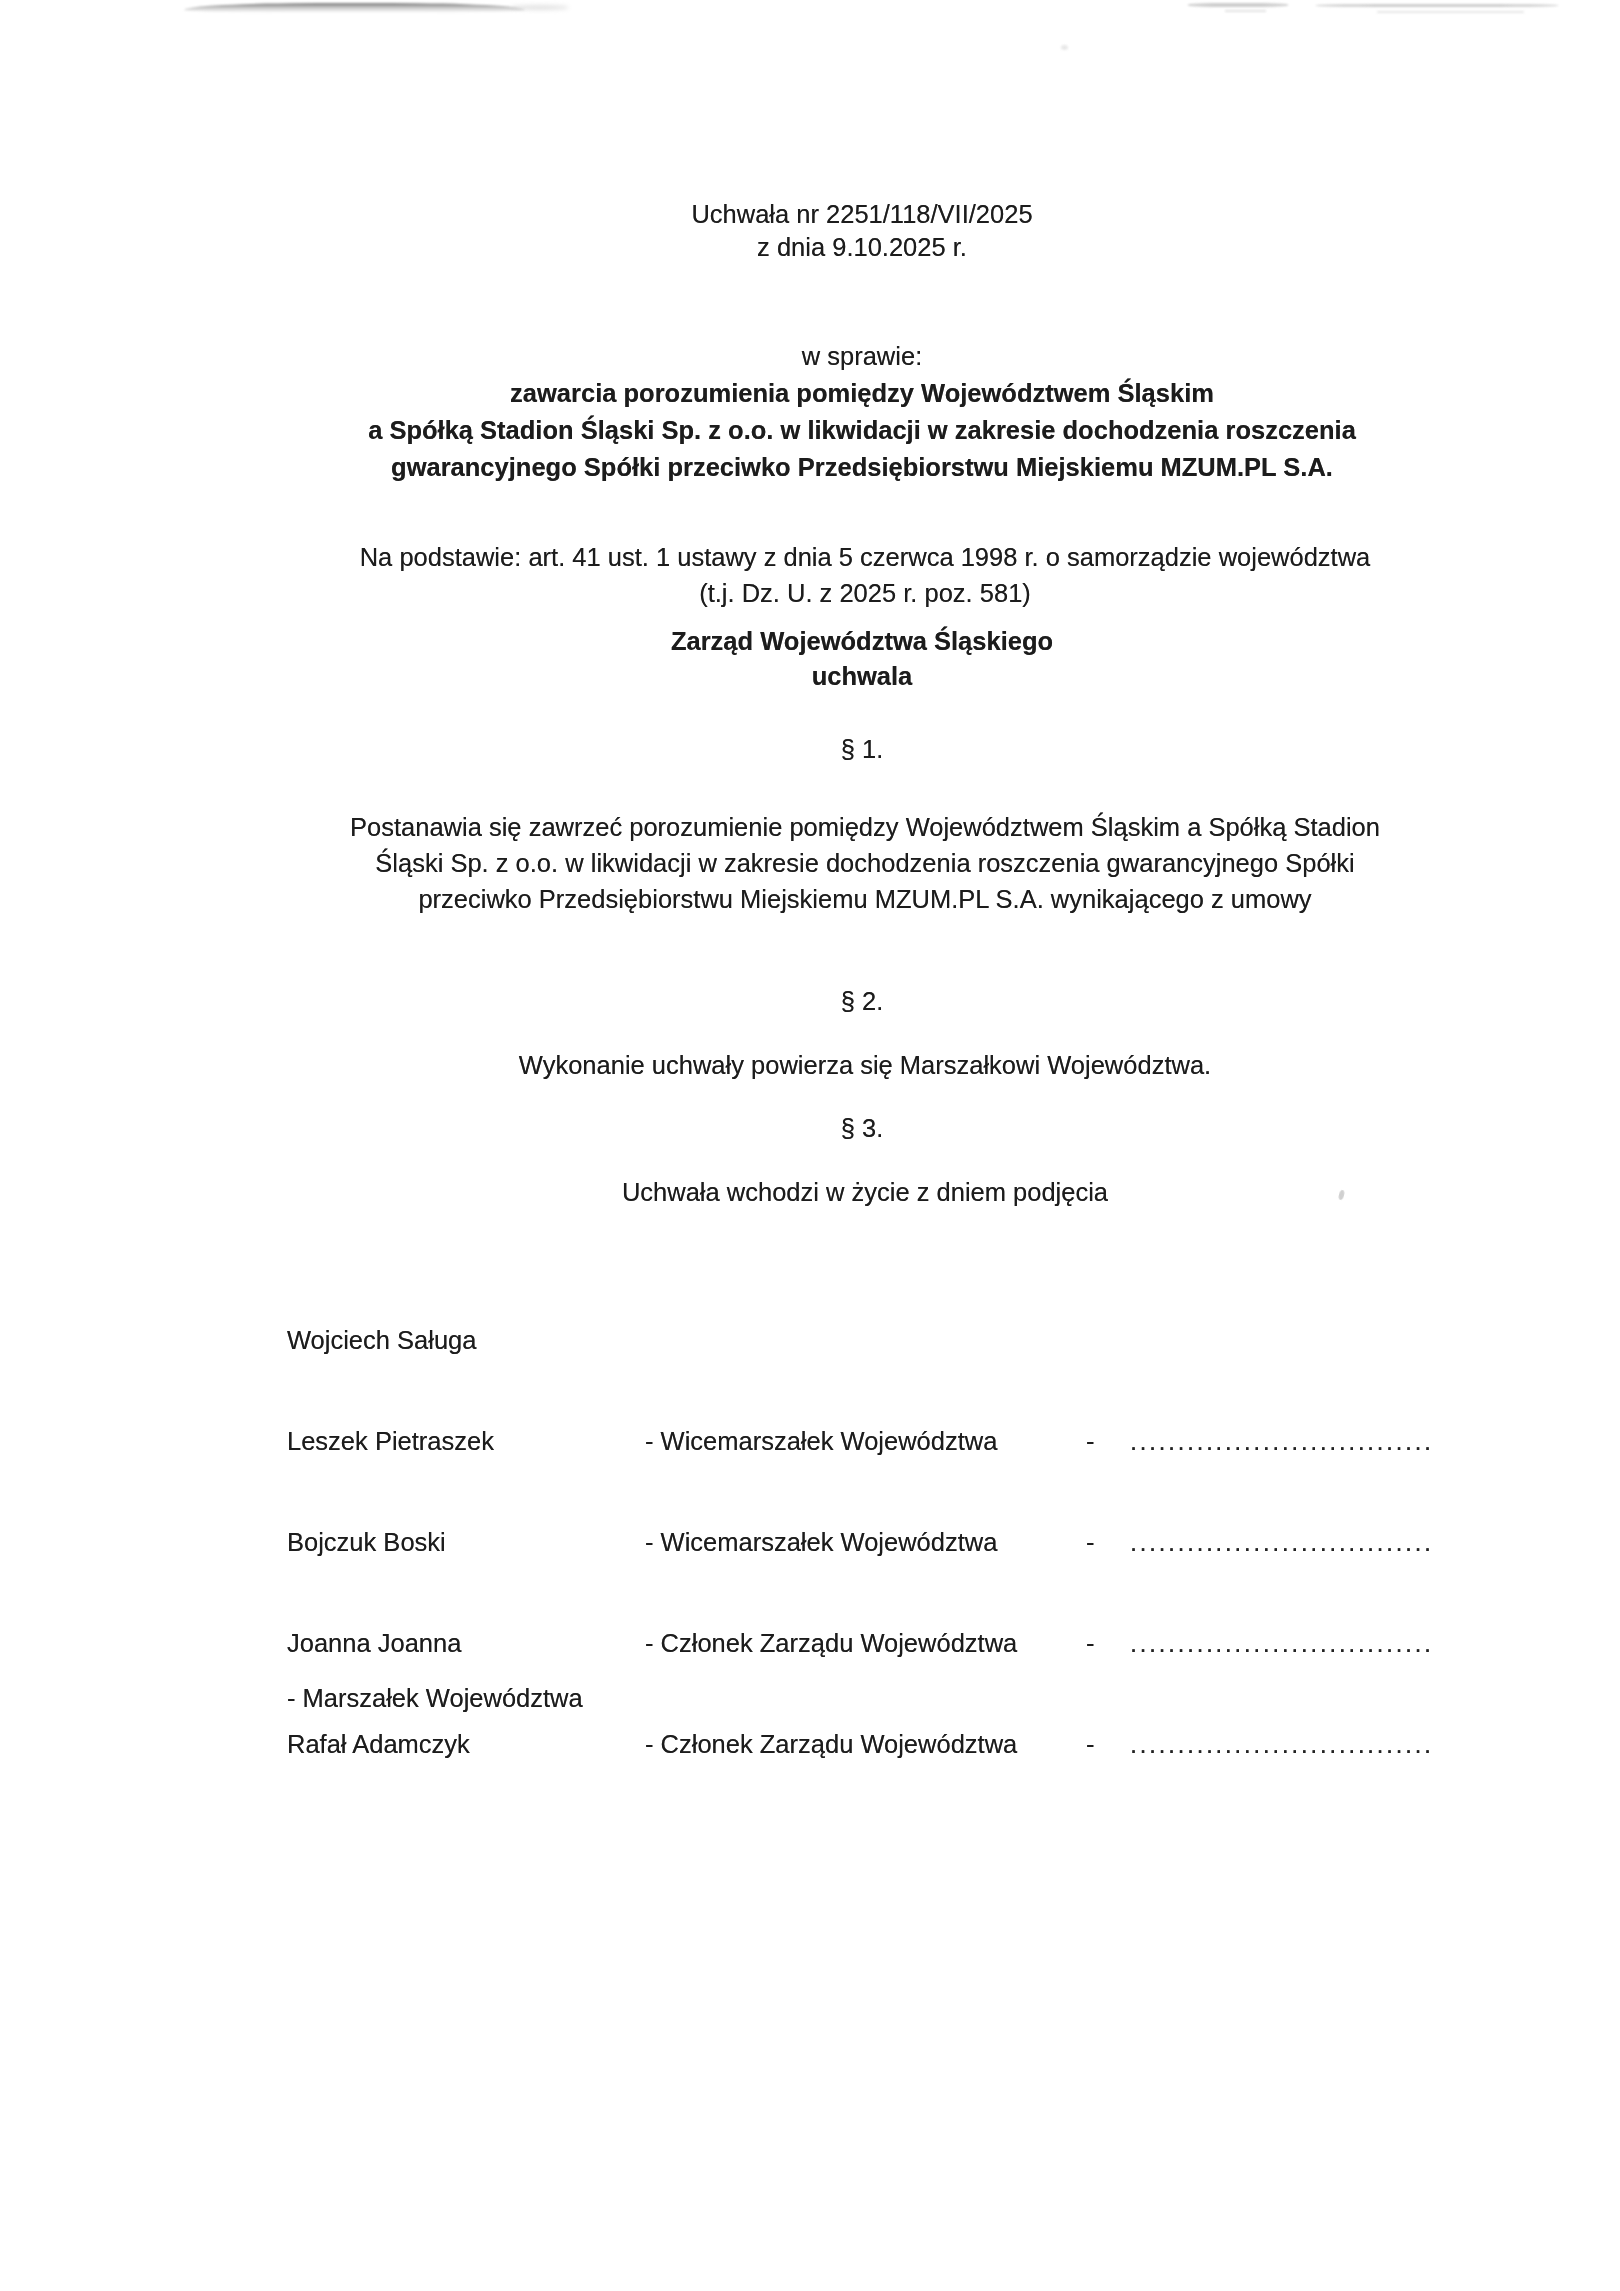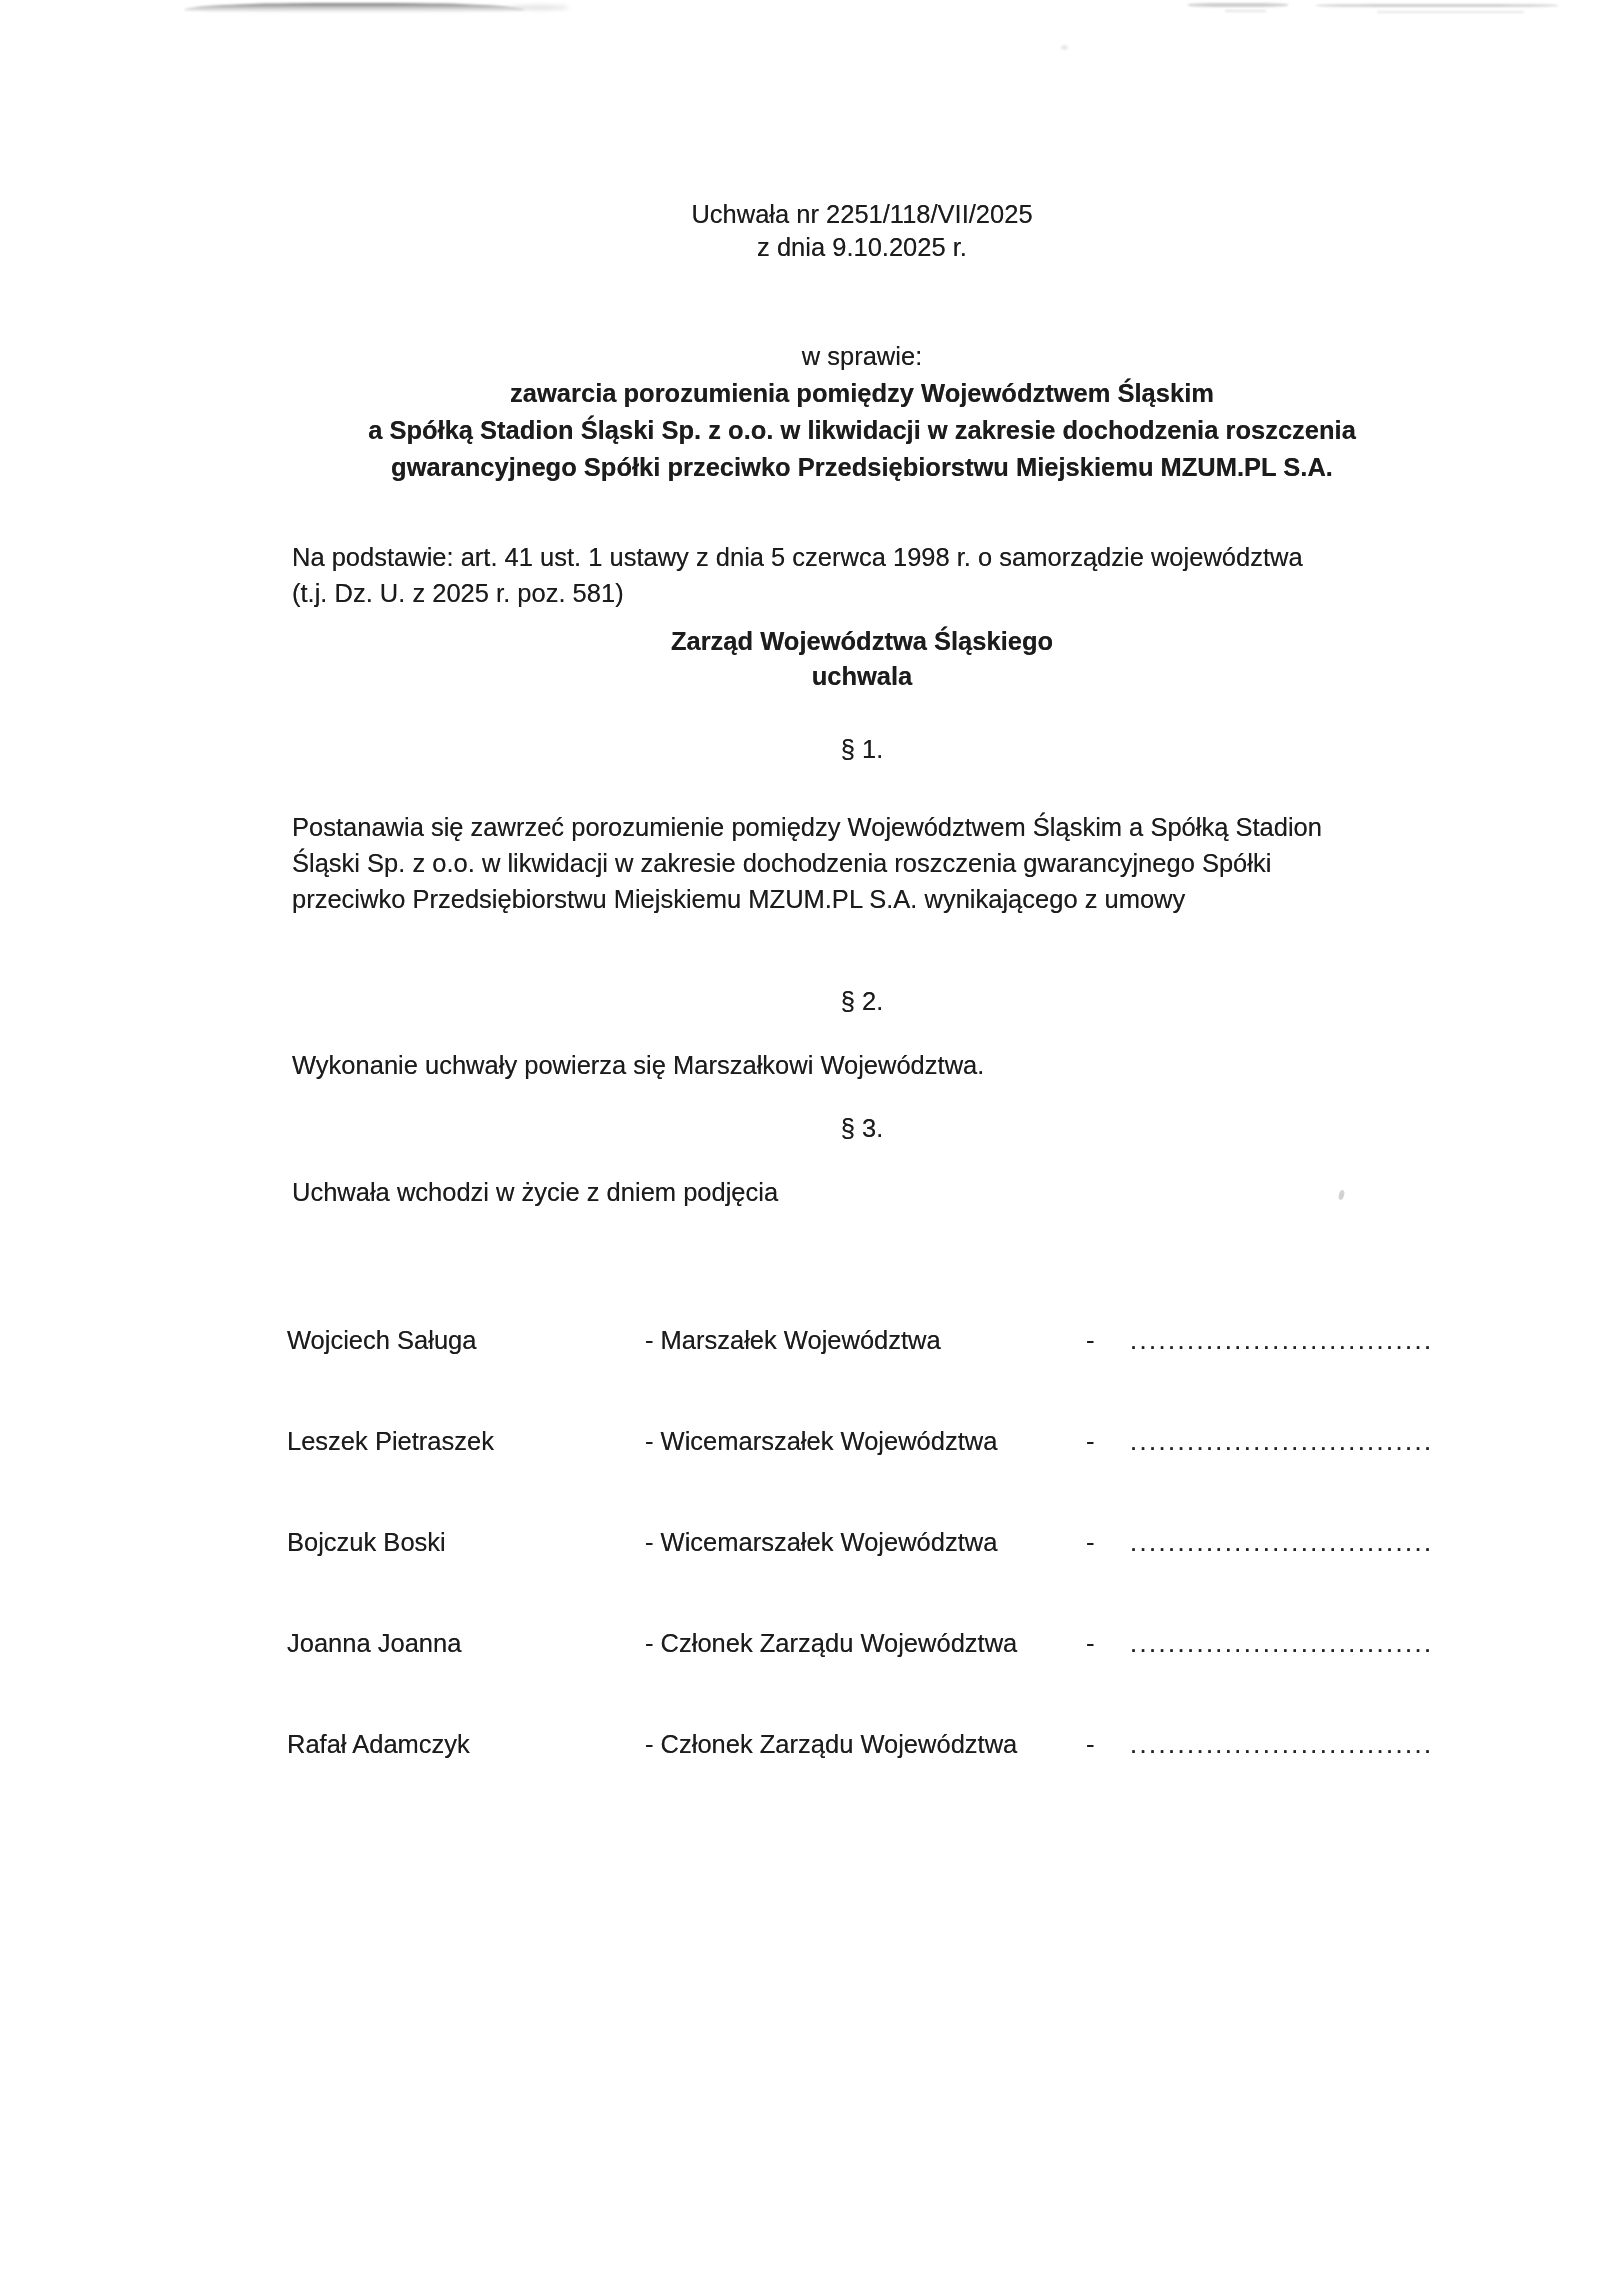--- a/index.html
+++ b/index.html
@@ -9,41 +9,41 @@
     height:1920px;
     background:#ffffff;
     font-family:"Liberation Sans","DejaVu Sans",sans-serif;
     font-size:25.5px;
     color:#1c1c1c;
     overflow:hidden;
     text-shadow:0 0 0.5px rgba(25,25,25,0.65);
   }
   .abs{position:absolute;}
   .centered{left:277px;width:1170px;text-align:center;}
-  .bodytext{left:292px;width:1176px;text-align:left;}
+  .bodytext{left:277px;width:1176px;text-align:center;}
   .bold{font-weight:700;}
   .title-block{top:198px;line-height:33px;}
   .subject-block{top:338px;line-height:37px;}
   .legal-block{top:539px;line-height:36px;}
   .enacting-block{top:624px;line-height:35px;}
   .s1-num{top:733px;line-height:33px;}
   .s1-text{top:809px;line-height:36px;}
   .s2-num{top:985px;line-height:33px;}
   .s2-text{top:1049px;line-height:33px;}
   .s3-num{top:1112px;line-height:33px;}
   .s3-text{top:1176px;line-height:33px;}
   .sig-row{
     left:287px;width:1166px;height:33px;line-height:33px;
     display:flex;align-items:baseline;
   }
   .sig-name{flex:0 0 358px;}
   .sig-role{flex:0 0 441px;}
   .sig-dash{flex:0 0 44px;}
   .sig-dots{flex:1 1 auto;letter-spacing:2.4px;white-space:nowrap;overflow:hidden;color:#222;}
-  .row1{top:1324px;} .row2{top:1425px;} .row3{top:1526px;} .row4{top:1627px;} .row5{top:1728px;}
+  .row1{top:1324px;flex-direction:column;} .row2{top:1425px;} .row3{top:1526px;} .row4{top:1627px;} .row5{top:1728px;}
 
   
   .art-smudge{
     left:184px;top:2.9px;width:341px;height:9.8px;
     background:linear-gradient(to bottom, rgba(110,110,110,0.9) 0%, rgba(160,160,160,0.5) 50%, rgba(205,205,205,0) 100%);
     border-radius:50%/90% 90% 40% 40%;
     filter:blur(1.3px);
   }
   .art-smudge-tail{
     left:510px;top:4.9px;width:59px;height:4.9px;background:#cccccc;

